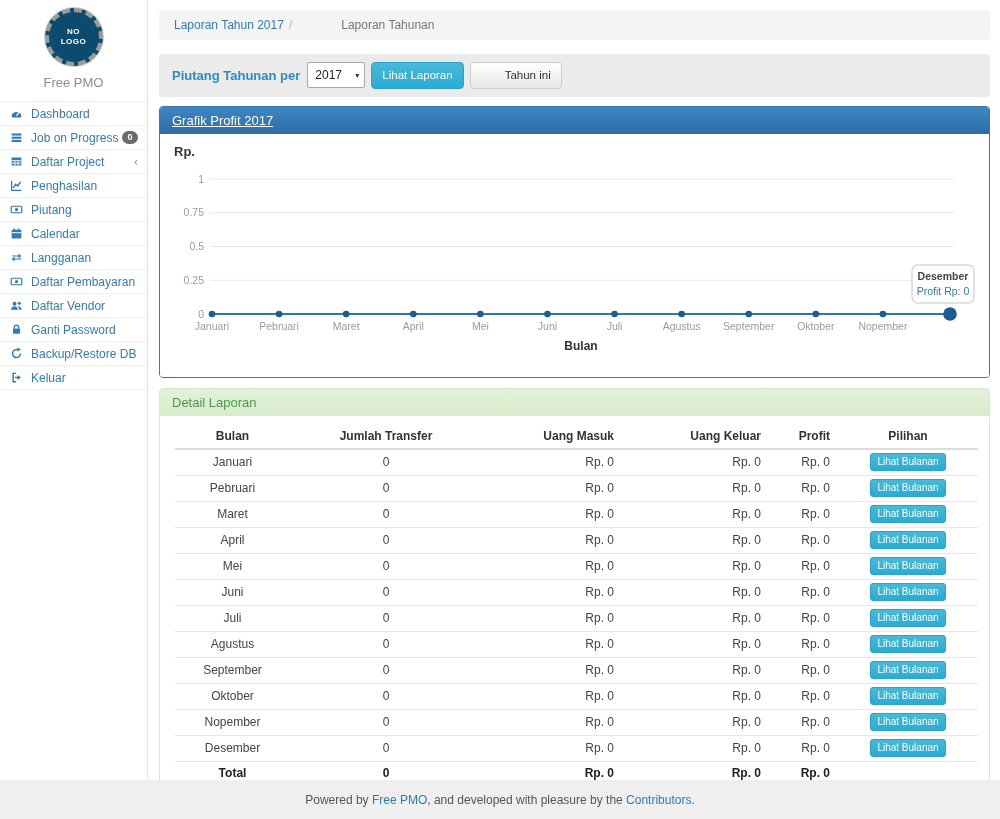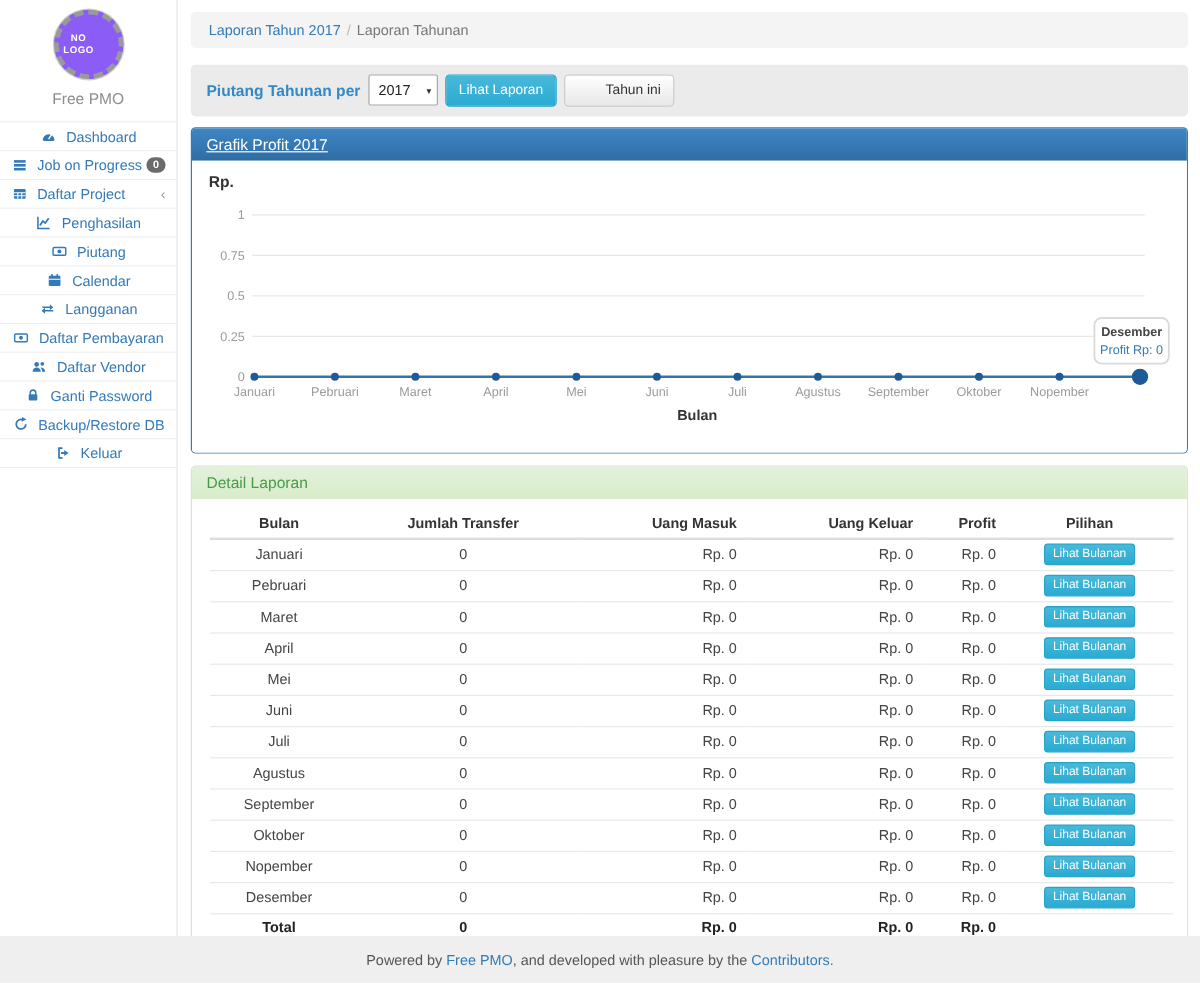--- a/index.html
+++ b/index.html
@@ -2,37 +2,37 @@
 <html><head>
 <meta charset="utf-8">
 <style>
   * { margin:0; padding:0; box-sizing:border-box; }
   html,body { width:1000px; height:819px; }
   body { position:relative; font-family:"Liberation Sans", sans-serif; background:#fff; overflow:hidden; color:#333; }
 
   
   .sidebar { position:absolute; left:0; top:0; bottom:39px; width:148px; background:#fff; border-right:1px solid #e4e4e4; }
   .logo-wrap { padding-top:8px; text-align:center; }
-  .logo-circle { width:58px; height:58px; margin:0 auto; border-radius:50%; border:4px dashed #9a9a9a; box-shadow:0 0 0 1px #cfcfcf; background:#8b5cf6; display:flex; align-items:center; justify-content:flex-start; }
+  .logo-circle { width:58px; height:58px; margin:0 auto; border-radius:50%; border:4px dashed #9a9a9a; box-shadow:0 0 0 1px #cfcfcf; background:#0c4a6e; display:flex; align-items:center; justify-content:center; }
   .logo-circle .logo-text { width:34px; color:#fff; font-size:8px; font-weight:bold; line-height:1.25; text-align:center; letter-spacing:.5px; }
   .brand { margin-top:9px; color:#8d8d8d; font-size:13px; }
   .side-menu { margin-top:11px; border-top:1px solid #eee; }
-  .side-item { display:flex; align-items:center; height:24px; padding:0 9px 0 10px; border-bottom:1px solid #efefef; color:#337ab7; font-size:12px; cursor:pointer;justify-content:center; }
+  .side-item { display:flex; align-items:center; height:24px; padding:0 9px 0 10px; border-bottom:1px solid #efefef; color:#337ab7; font-size:12px; cursor:pointer; }
   .side-item .icon { width:15px; height:13px; margin-right:6px; display:inline-flex; align-items:center; color:#337ab7; flex:none; }
   .side-item .icon svg { width:13px; height:13px; }
   .side-item .lbl { white-space:nowrap; }
   .side-badge { margin-left:auto; background:#6b6b6b; color:#fff; border-radius:9px; font-size:9px; font-weight:bold; padding:2px 5.5px; line-height:1; }
   .side-chev { margin-left:auto; color:#9a9a9a; font-size:12px; line-height:1; }
 
   
   .main { position:absolute; left:149px; right:0; top:0; bottom:39px; background:#fff; }
   .breadcrumb-bar { margin:10px 10px 0; background:#f4f4f4; border-radius:4px; padding:8px 15px; font-size:12px; }
   .breadcrumb-bar a { color:#337ab7; text-decoration:none; cursor:pointer; }
   .crumb-sep { color:#bbb; padding:0 5px; }
-  .crumb-current { color:#777; }
+  .crumb-current { color:#777;margin-left:44px; }
 
   .filter-bar { margin:14px 10px 9px; background:#ebebeb; border-radius:4px; padding:8px 13px; display:flex; align-items:center; }
   .filter-label { color:#3289c8; font-weight:bold; font-size:13px; margin-right:7px; }
   .fake-select { width:58px; height:26px; background:#fff; border:1px solid #a9a9a9; border-radius:2px; display:flex; align-items:center; padding:0 5px 0 7px; font-size:12px; color:#222; cursor:pointer; }
   .fake-select .caret { margin-left:auto; font-size:8px; color:#333; }
   .btn { display:inline-block; border-radius:4px; font-size:11.5px; padding:5px 10px; cursor:pointer; line-height:1.3; }
   .btn-info { background:linear-gradient(#49b9d9,#2aabd2); border:1px solid #28a4c9; color:#fff; margin-left:6px; }
   .btn-default { background:linear-gradient(#ffffff,#e7e7e7); border:1px solid #ccc; color:#333; margin-left:6px;padding-left:34px; }
 
   .panel { margin:0 10px 10px; border-radius:4px; }

